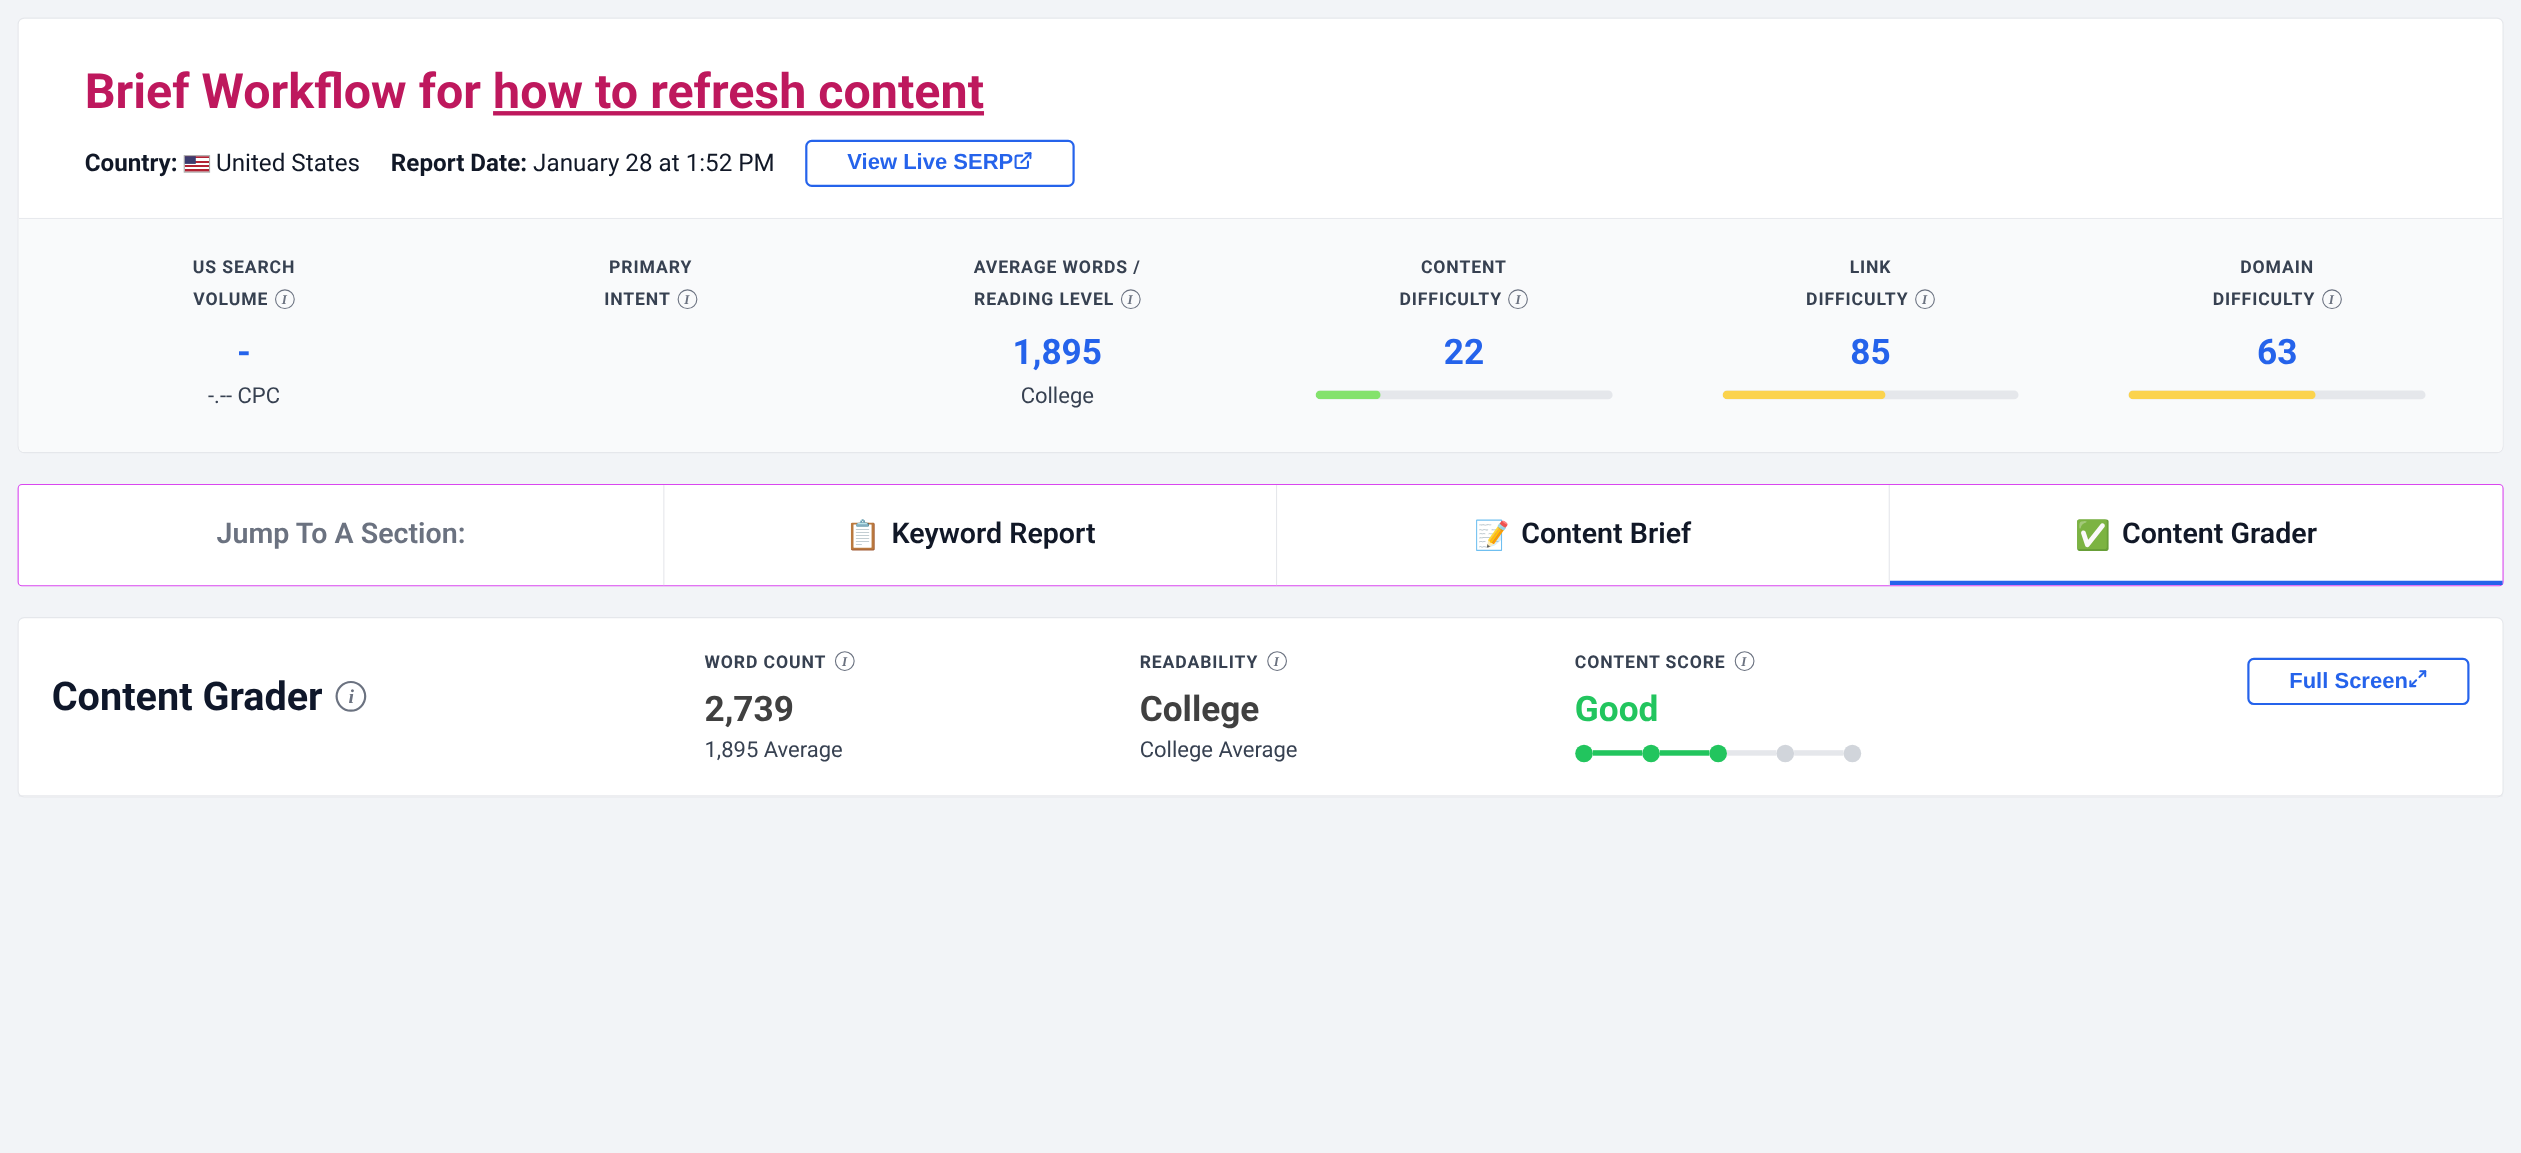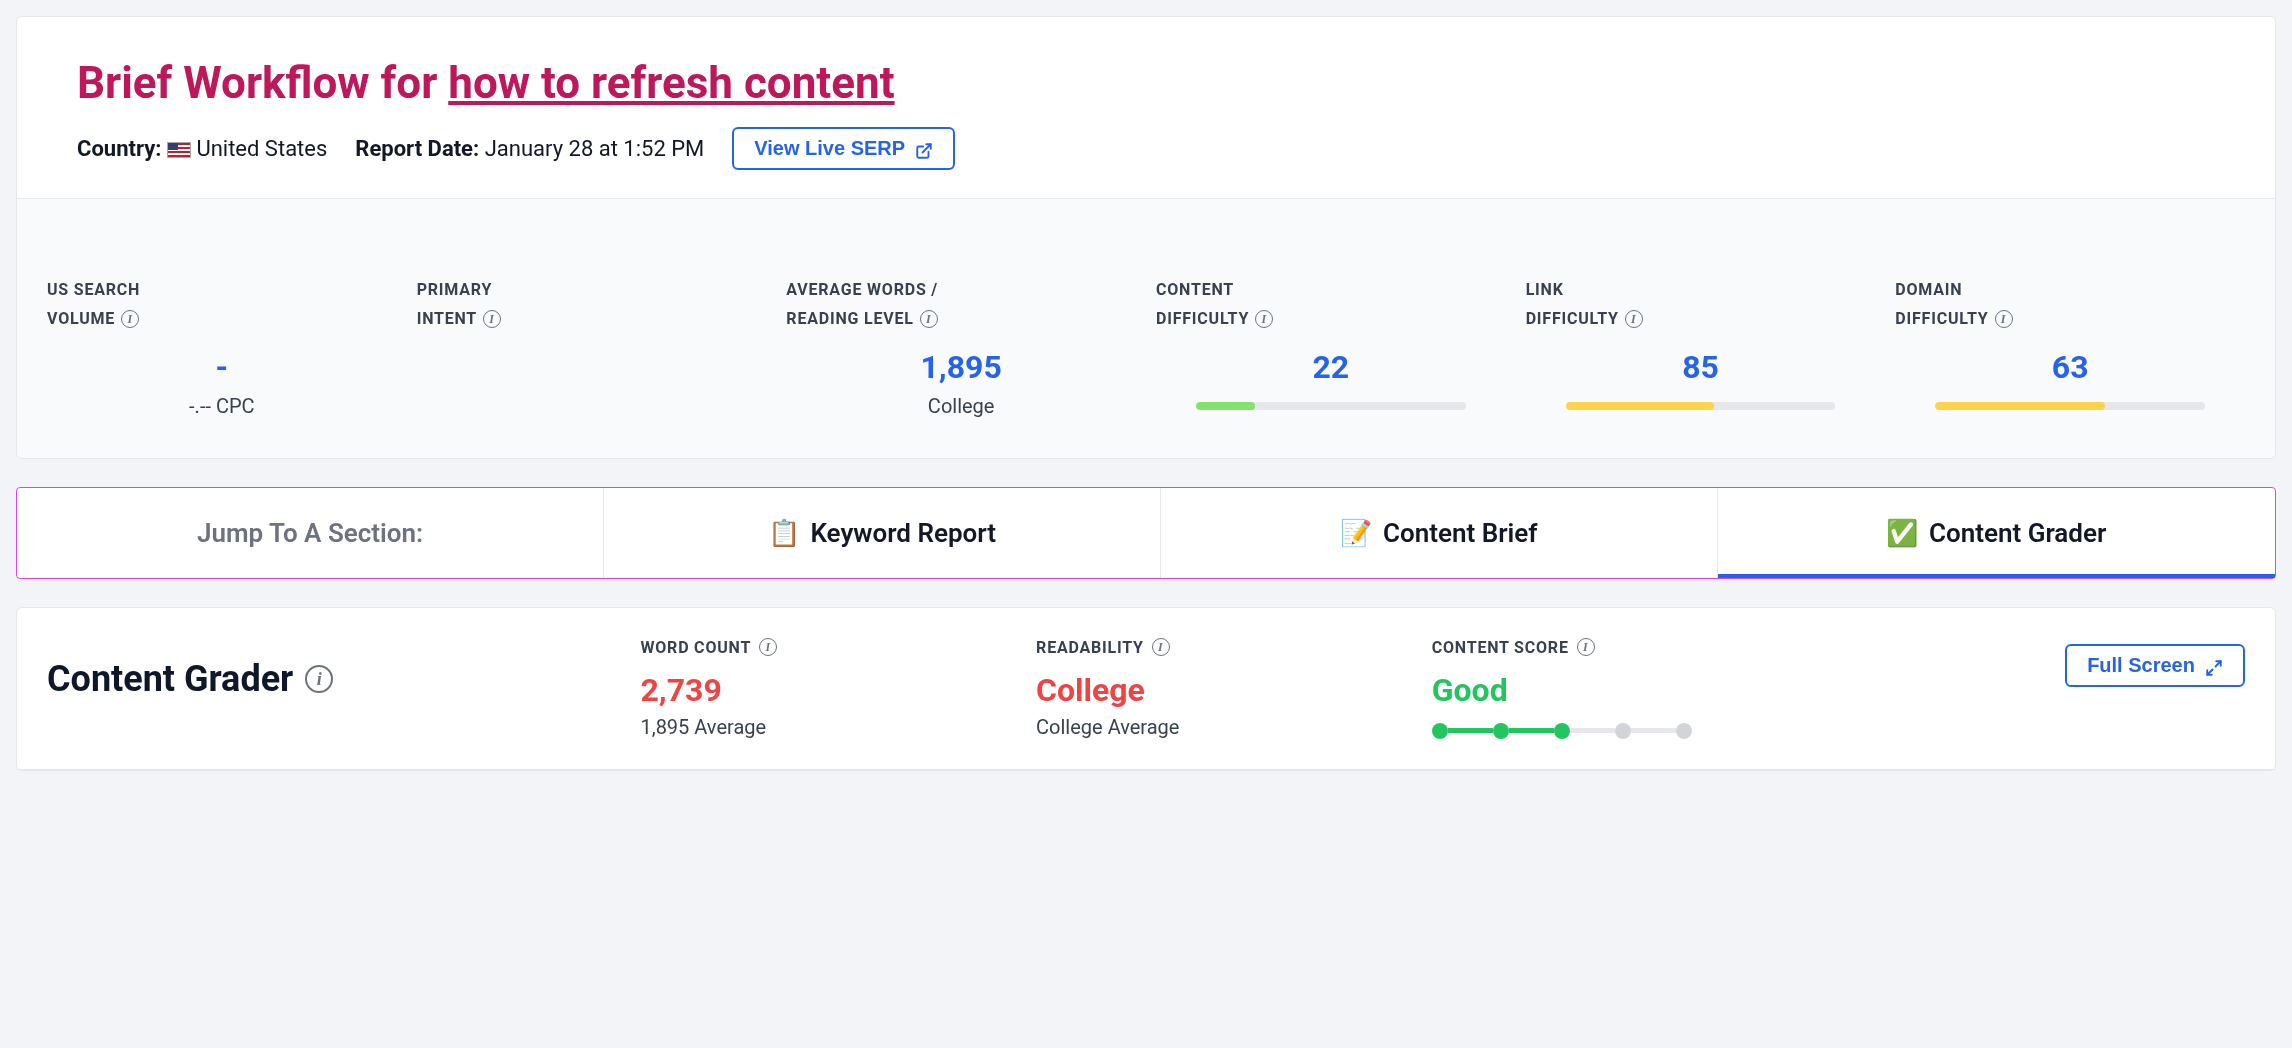--- a/index.html
+++ b/index.html
@@ -55,28 +55,27 @@
   }
   .flag::before {
     content: "";
     position: absolute;
     top: 0; left: 0;
     width: 45%; height: 53%;
     background: #3c3b6e;
   }
   .btn-outline {
     display: inline-flex;
-    align-items: flex-end;
-    gap: 10px;
+    align-items: flex-start;
     border: 2px solid #2563eb;
     color: #2563eb;
     background: #fff;
     font-weight: 700;
     font-size: 20px;
-    padding: 8px 20px;
+    padding: 8px 36px;
     border-radius: 6px;
     cursor: pointer;
   }
   .icon-svg { display:inline-block; vertical-align:middle; }
   .metrics-row {
     display: grid;
     grid-template-columns: repeat(6, 1fr);
     background: #f9fafb;
     border-top: 1px solid #e5e7eb;
     padding: 30px 20px 40px 20px;
@@ -89,22 +88,22 @@
   }
   .metric-label {
     font-size: 16px;
     font-weight: 700;
     letter-spacing: 0.8px;
     color: #374151;
     text-transform: uppercase;
     line-height: 1.8;
     display: flex;
     flex-direction: column;
+    align-items: center;
     margin-bottom: 14px;
-    margin-top: 47px;
   }
   .metric-label .line {
     display: inline-flex;
     align-items: center;
     gap: 6px;
   }
   .metric-value {
     font-size: 32px;
     font-weight: 700;
     color: #2563eb;
@@ -207,21 +206,21 @@
     color: #374151;
     text-transform: uppercase;
     display: inline-flex;
     align-items: center;
     gap: 8px;
     margin-bottom: 14px;
   }
   .grader-value {
     font-size: 32px;
     font-weight: 700;
-    color: #ef4444;
+    color: #404040;
     margin-bottom: 6px;
   }
   .grader-value.good { color: #22c55e; }
   .grader-sub {
     font-size: 20px;
     color: #374151;
   }
   .score-track {
     display: flex;
     align-items: center;

